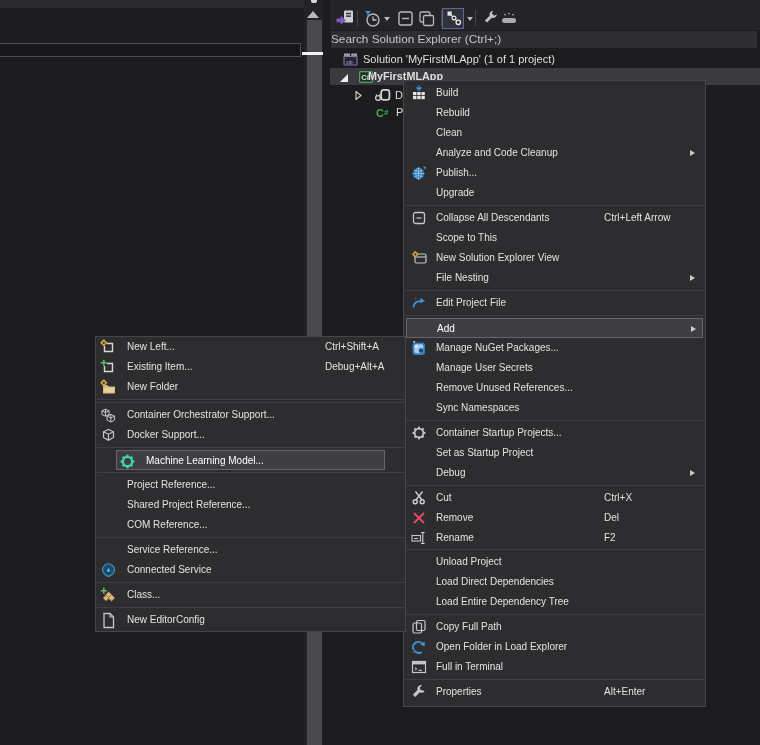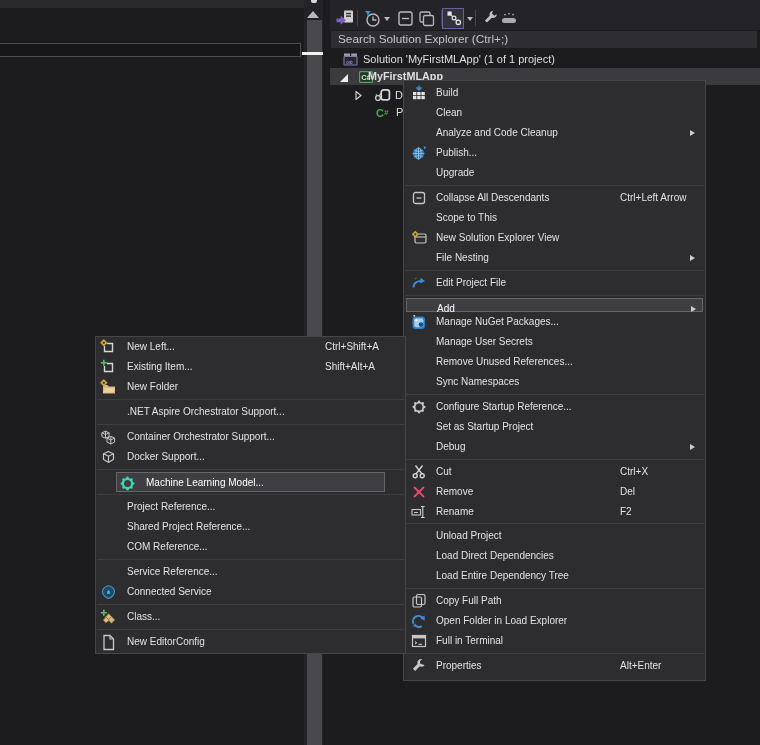--- a/index.html
+++ b/index.html
@@ -11,41 +11,41 @@
   #topstrip { left:0; top:0; width:304px; height:8px; background:#2a2a2d; }
   #edrect { left:-2px; top:43px; width:303px; height:14px; border:1px solid #4c4c52; background:#171719; }
   #sbtrack { left:304px; top:0; width:19px; height:745px; background:#232327; }
   #sbthumb { left:307px; top:20px; width:15px; height:725px; background:#48484d; }
   #sbarrow { left:307px; top:11px; width:0; height:0; border-left:6px solid transparent; border-right:6px solid transparent; border-bottom:7px solid #b9b9bd; }
   #sbline { left:302px; top:52px; width:21px; height:3px; background:#f2f2f2; }
 
   
   #explorer { left:330px; top:0; width:430px; height:745px; background:#1c1c1f; }
   #toolbar { left:330px; top:0; width:430px; height:30px; background:#242428; }
-  #searchbox { left:331px; top:31px; width:426px; height:17px; background:#2e2e32; color:#c4c4c6; font-size:11.8px; line-height:17px; padding-left:7px; }
+  #searchbox { left:331px; top:31px; width:426px; height:17px; background:#2e2e32; color:#c4c4c6; font-size:11.8px; line-height:17px; }
 
   .treerow { position:absolute; left:330px; width:430px; height:18px; color:#dfdfdf; font-size:11px; line-height:18px; }
   #row-sel { left:330px; top:68px; width:430px; height:17px; background:#3b3b3f; }
 
   
   .menu { background:#2d2d30; border:1px solid #464649; font-size:10px; color:#e2e2e2; }
   .mi { height:20px; position:relative; }
   .mi .ic { position:absolute; left:4px; top:2px; width:24px; height:16px; }
   .mi .tx { position:absolute; top:0; line-height:20px; white-space:nowrap; }
   .mi .sc { position:absolute; top:0; line-height:20px; white-space:nowrap; }
   .mi .arr { position:absolute; top:6.5px; width:0; height:0; border-top:3.5px solid transparent; border-bottom:3.5px solid transparent; border-left:5px solid #cccccc; }
   .msep { height:1px; background:#3e3e42; margin:2px 1px; }
   .hl { background:#3f3f43; border:1px solid #66666a; }
 
   #mainmenu { left:403px; top:80px; width:303px; }
   #mainmenu .tx { left:32px; }
-  #mainmenu .sc { left:216px;text-align:center; }
+  #mainmenu .sc { left:200px;text-align:center; }
   #mainmenu .arr { left:286px; }
   #mainmenu .mi .ic { left:5px; width:20px; }
-  #mainmenu .hl { margin:0 2px; height:14px; }
+  #mainmenu .hl { margin:0 2px; height:20px; }
   #mainmenu .hl .tx { left:30px; }
   #mainmenu .hl .arr { left:284px; }
 
   #submenu { left:95px; top:336px; width:311px; }
   #submenu .tx { left:31px; }
   #submenu .sc { left:229px; }
   #submenu .mi .ic { left:1px; width:22px; }
   #submenu .hl { margin:0 20px; height:20px; }
   #submenu .hl .tx { left:29px; }
   #submenu .hl .ic { left:-1px; }
@@ -159,20 +159,23 @@
             <rect x="10.4" y="7" width="3.4" height="3.2"></rect>
             <rect x="2" y="11" width="3.4" height="3.2"></rect>
             <rect x="6.2" y="11" width="3.4" height="3.2"></rect>
             <rect x="10.4" y="11" width="3.4" height="3.2"></rect>
           </g>
       </svg>
       </span>
       <span class="tx">Build</span>
     </div>
     <div class="mi">
+      <span class="tx">Rebuild</span>
+    </div>
+    <div class="mi">
       <span class="tx">Clean</span>
     </div>
     <div class="mi">
       <span class="tx">Analyze and Code Cleanup</span>
       <span class="arr"></span>
     </div>
     <div class="mi">
       <span class="ic">
         <svg width="16" height="16" viewBox="0 0 16 16">
         <circle cx="7.5" cy="8.5" r="5.8" fill="#2272b4"></circle>
@@ -263,21 +266,21 @@
             <circle cx="13.4" cy="8" r="1.15"></circle>
             <circle cx="11.8" cy="11.8" r="1.15"></circle>
             <circle cx="8" cy="13.4" r="1.15"></circle>
             <circle cx="4.2" cy="11.8" r="1.15"></circle>
             <circle cx="2.6" cy="8" r="1.15"></circle>
             <circle cx="4.2" cy="4.2" r="1.15"></circle>
           </g>
         <circle cx="8" cy="8" r="1.7" fill="#2d2d30"></circle>
       </svg>
       </span>
-      <span class="tx">Configure Startup Reference...</span>
+      <span class="tx">Container Startup Projects...</span>
     </div>
     <div class="mi">
       <span class="tx">Set as Startup Project</span>
     </div>
     <div class="mi">
       <span class="tx">Debug</span>
       <span class="arr"></span>
     </div>
     <div class="msep"></div>
     <div class="mi">
@@ -378,37 +381,34 @@
       <span class="sc">Ctrl+Shift+A</span>
     </div>
     <div class="mi">
       <span class="ic">
         <svg width="17" height="17" viewBox="0 0 17 17">
         <path d="M7 4.5h5.5v8H4.5V7" fill="none" stroke="#d6d6d6" stroke-width="1.4"></path>
         <path d="M3.8 0.8v6M0.8 3.8h6" stroke="#5dbd6a" stroke-width="1.6"></path>
       </svg>
       </span>
       <span class="tx">Existing Item...</span>
-      <span class="sc">Shift+Alt+A</span>
+      <span class="sc">Debug+Alt+A</span>
     </div>
     <div class="mi">
       <span class="ic">
         <svg width="17" height="17" viewBox="0 0 17 17">
         <path d="M3 6h4.2l1.6 1.6H15v6.9H3z" fill="#d9ba7d"></path>
         <path d="M3 13.5l1.8-4.4H15l-1.6 4.4z" fill="#e8d1a0"></path>
         <rect x="1.2" y="1.2" width="5.2" height="5.2" transform="rotate(45 3.8 3.8)" fill="#caa73e"></rect>
         <circle cx="3.8" cy="3.8" r="1.1" fill="#2d2d30"></circle>
       </svg>
       </span>
       <span class="tx">New Folder</span>
     </div>
     <div class="msep"></div>
-    <div class="mi">
-      <span class="tx">.NET Aspire Orchestrator Support...</span>
-    </div>
     <div class="msep"></div>
     <div class="mi">
       <span class="ic">
         <svg width="17" height="17" viewBox="0 0 17 17">
         <path d="M5.5 2.2l3.6 1.6v3.8L5.5 9.2 1.9 7.6V3.8z M5.5 2.2v3.4 M1.9 3.8l3.6 1.8 3.6-1.8 M5.5 9.2V5.6" fill="none" stroke="#c6c6ca" stroke-width="1"></path>
         <path d="M10.8 7.4l3.8 1.7v4L10.8 15 7 13.1v-4z M10.8 7.4v3.6 M7 9.1l3.8 1.9 3.8-1.9 M10.8 15v-4" fill="none" stroke="#c6c6ca" stroke-width="1"></path>
       </svg>
       </span>
       <span class="tx">Container Orchestrator Support...</span>
     </div>

